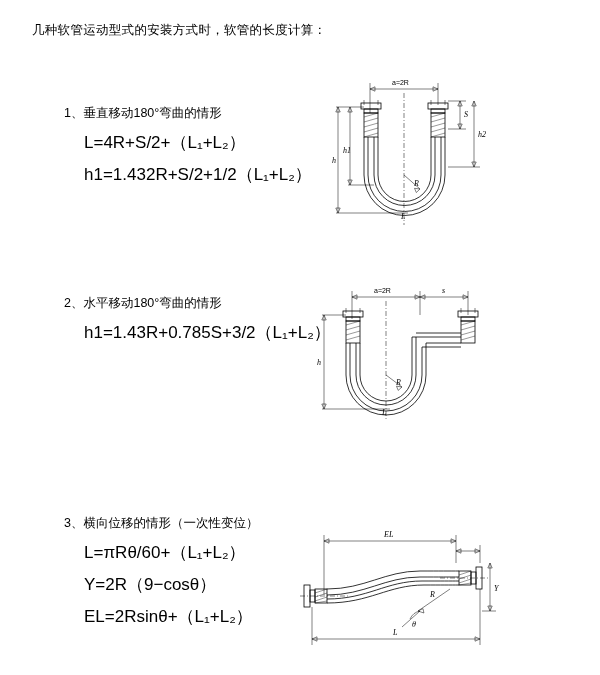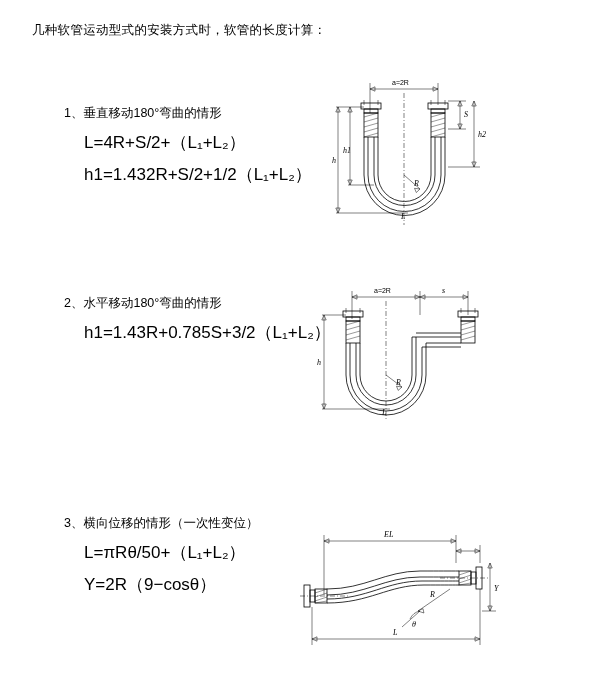--- a/index.html
+++ b/index.html
@@ -234,22 +234,23 @@
         <text class="lbl-i" x="9" y="90">h</text>
         <line class="thin" x1="14" y1="40" x2="38" y2="40"></line>
         <line class="thin" x1="14" y1="134" x2="82" y2="134"></line>
       </svg>
     </div>
   </div>
 
   <div class="section sec3">
     <div class="text-block">
       <div class="title">3、横向位移的情形（一次性变位）</div>
-      <div class="formula">L=πRθ/50+（L₁+L₂）</div>
+      <div class="formula">L=πRθ/60+（L₁+L₂）</div>
       <div class="formula">Y=2R（9−cosθ）</div>
+      <div class="formula">EL=2Rsinθ+（L₁+L₂）</div>
     </div>
 
     <div class="figure fig3">
       <svg width="220" height="140" viewBox="0 0 220 140">
 
         <line class="dim" x1="34" y1="18" x2="166" y2="18"></line>
         <path class="dim" d="M34 18 l5 -2.2 v4.4 z" fill="#000"></path>
         <path class="dim" d="M166 18 l-5 -2.2 v4.4 z" fill="#000"></path>
         <text class="lbl-i" x="94" y="14">EL</text>
         <line class="thin" x1="34" y1="12" x2="34" y2="72"></line>

